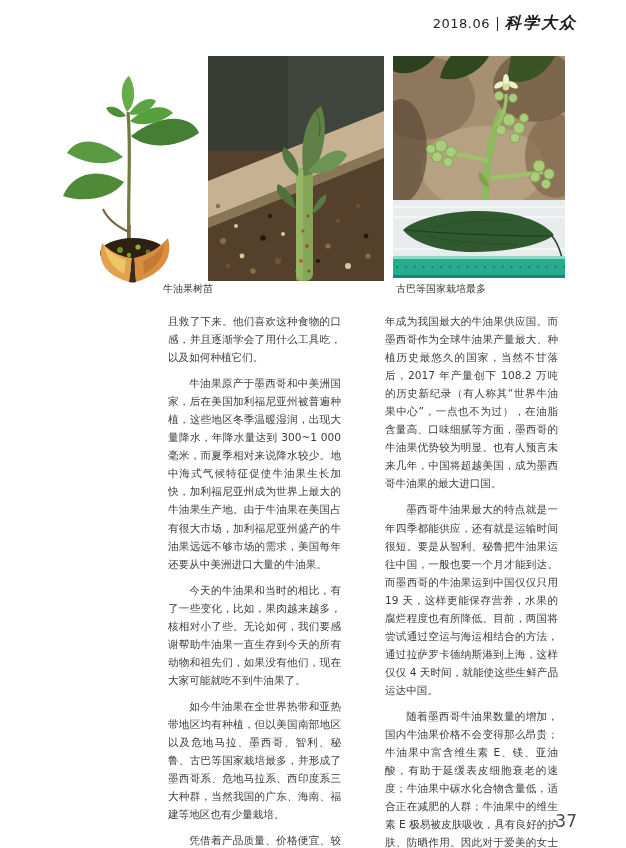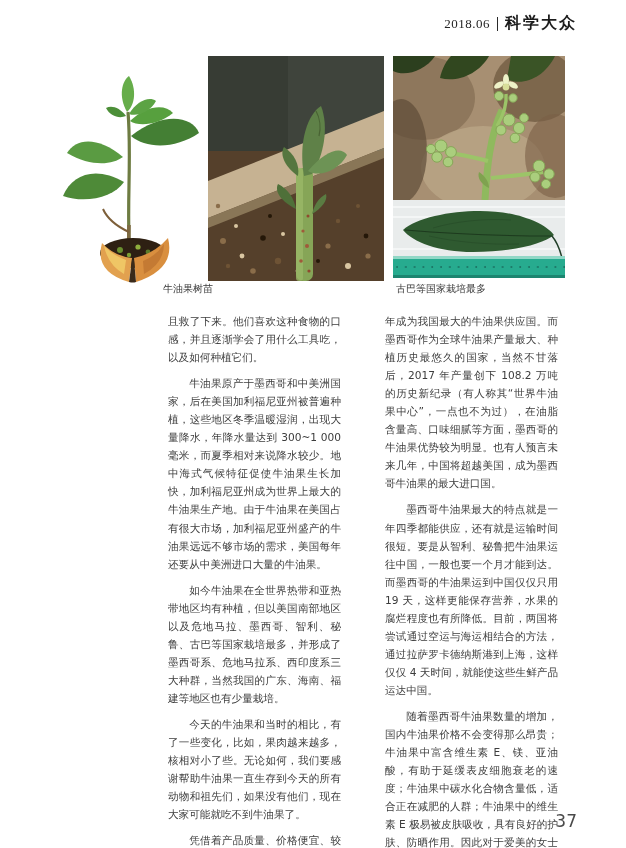--- a/index.html
+++ b/index.html
@@ -10,25 +10,25 @@
     overflow:hidden;
     font-family:"DejaVu Sans","Liberation Sans",sans-serif;
     color:#3c3c3c;
   }
   
   .header{
     position:absolute;top:13px;right:49px;
     display:flex;align-items:center;
     color:#252525;
   }
-  .issue{font-size:13px;letter-spacing:.5px;font-family:Liberation Serif, serif;}
+  .issue{font-size:13px;letter-spacing:.5px;}
   .hsep{display:inline-block;width:1px;height:14px;background:#2a2a2a;margin:0 7px;}
   .logo{
     font-family:"DejaVu Serif","Liberation Serif",serif;
-    font-weight:700;font-size:16px;letter-spacing:2px;color:#1c1c1c;
+    font-weight:700;font-style:italic;font-size:16px;letter-spacing:2px;color:#1c1c1c;
   }
   
   .photo{position:absolute;overflow:hidden;}
   .photo svg{display:block;width:100%;height:100%;}
   .photo-seedling{left:46px;top:60px;width:160px;height:225px;background:#ffffff;}
   .photo-sprout{left:208px;top:56px;width:176px;height:225px;}
   .photo-flowers{left:393px;top:56px;width:172px;height:144px;}
   .photo-leaf{left:393px;top:200px;width:172px;height:78px;}
   .caption{
     position:absolute;top:283px;
@@ -209,22 +209,22 @@
       <rect x="0" y="75" width="172" height="3" fill="#1c8570"></rect>
     </svg>
   </div>
 
   <div class="caption caption-left">牛油果树苗</div>
   <div class="caption caption-right">古巴等国家栽培最多</div>
 
   <div class="col col-left">
     <p class="para first">且救了下来。他们喜欢这种食物的口感，并且逐渐学会了用什么工具吃，以及如何种植它们。</p>
     <p class="para">牛油果原产于墨西哥和中美洲国家，后在美国加利福尼亚州被普遍种植，这些地区冬季温暖湿润，出现大量降水，年降水量达到 300~1 000 毫米，而夏季相对来说降水较少。地中海式气候特征促使牛油果生长加快，加利福尼亚州成为世界上最大的牛油果生产地。由于牛油果在美国占有很大市场，加利福尼亚州盛产的牛油果远远不够市场的需求，美国每年还要从中美洲进口大量的牛油果。</p>
+    <p class="para">今天的牛油果和当时的相比，有了一些变化，比如，果肉越来越多，核相对小了些。无论如何，我们要感谢帮助牛油果一直生存到今天的所有动物和祖先们，如果没有他们，现在大家可能就吃不到牛油果了。</p>
     <p class="para">如今牛油果在全世界热带和亚热带地区均有种植，但以美国南部地区以及危地马拉、墨西哥、智利、秘鲁、古巴等国家栽培最多，并形成了墨西哥系、危地马拉系、西印度系三大种群，当然我国的广东、海南、福建等地区也有少量栽培。</p>
-    <p class="para">今天的牛油果和当时的相比，有了一些变化，比如，果肉越来越多，核相对小了些。无论如何，我们要感谢帮助牛油果一直生存到今天的所有动物和祖先们，如果没有他们，现在大家可能就吃不到牛油果了。</p>
     <p class="para">凭借着产品质量、价格便宜、较长的产季等优势，智利在 2023、2017 连续 2</p>
   </div>
 
   <div class="col col-right">
     <p class="para first">年成为我国最大的牛油果供应国。而墨西哥作为全球牛油果产量最大、种植历史最悠久的国家，当然不甘落后，2017 年产量创下 108.2 万吨的历史新纪录（有人称其“世界牛油果中心”，一点也不为过），在油脂含量高、口味细腻等方面，墨西哥的牛油果优势较为明显。也有人预言未来几年，中国将超越美国，成为墨西哥牛油果的最大进口国。</p>
     <p class="para">墨西哥牛油果最大的特点就是一年四季都能供应，还有就是运输时间很短。要是从智利、秘鲁把牛油果运往中国，一般也要一个月才能到达。而墨西哥的牛油果运到中国仅仅只用 19 天，这样更能保存营养，水果的腐烂程度也有所降低。目前，两国将尝试通过空运与海运相结合的方法，通过拉萨罗卡德纳斯港到上海，这样仅仅 4 天时间，就能使这些生鲜产品运达中国。</p>
     <p class="para">随着墨西哥牛油果数量的增加，国内牛油果价格不会变得那么昂贵；牛油果中富含维生素 E、镁、亚油酸，有助于延缓表皮细胞衰老的速度；牛油果中碳水化合物含量低，适合正在减肥的人群；牛油果中的维生素 E 极易被皮肤吸收，具有良好的护肤、防晒作用。因此对于爱美的女士来说，它无疑成为备受欢迎的舶来品了。</p>
     <p class="credit">（责任编辑：司明婧　责任校对：曹伟）</p>
   </div>
 

